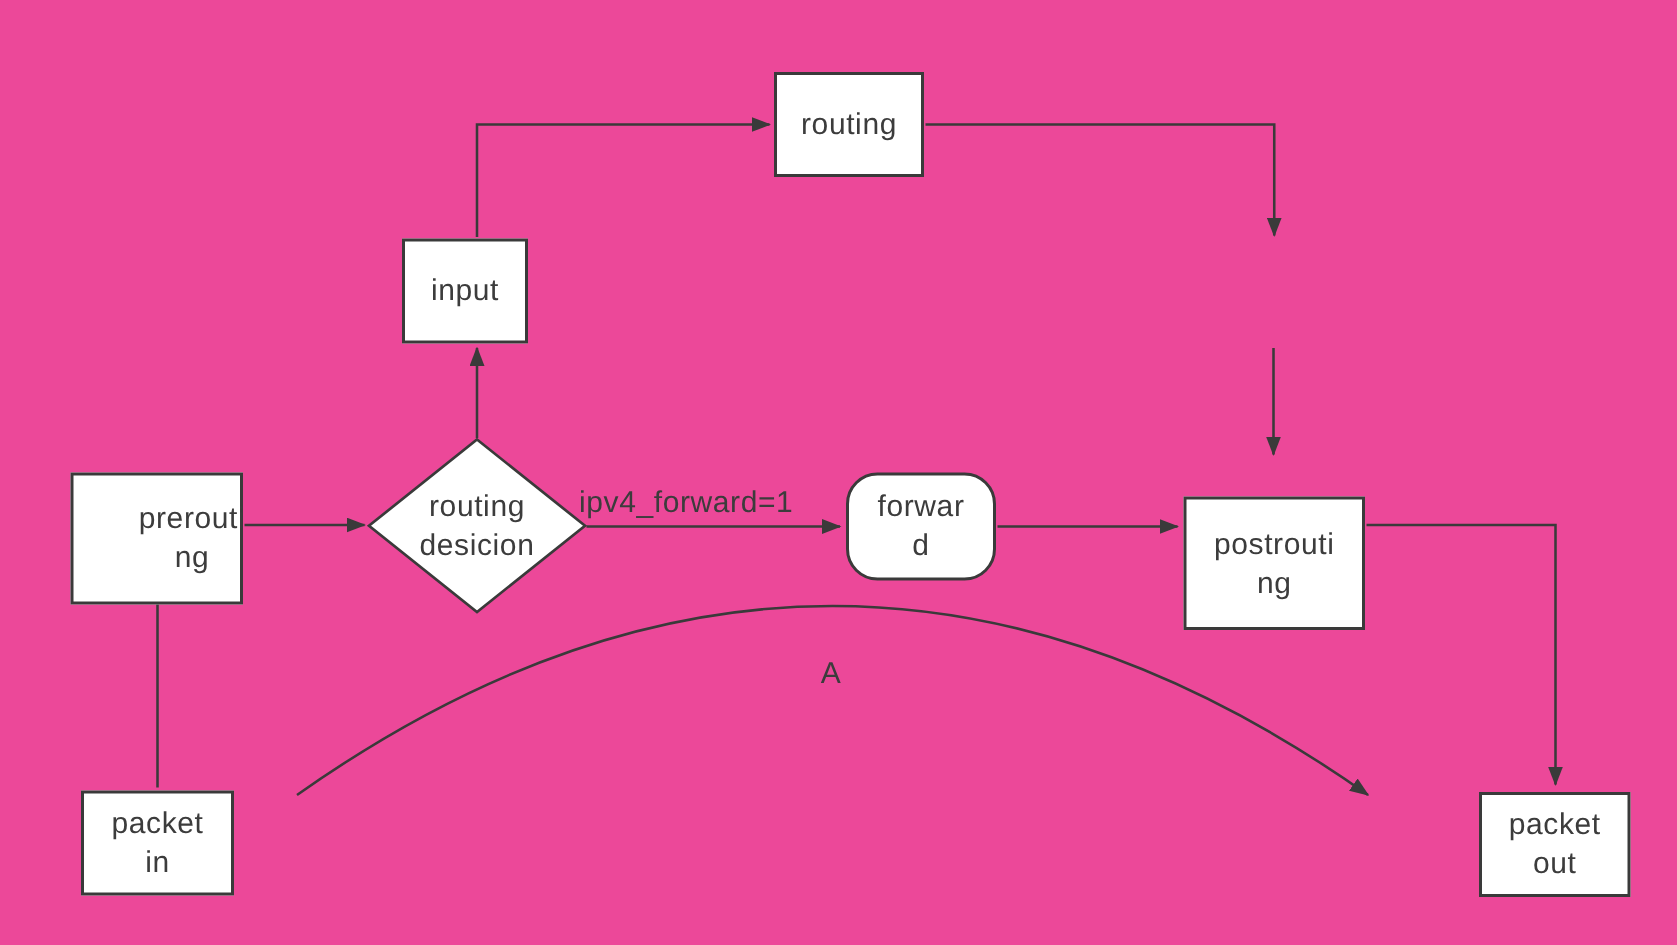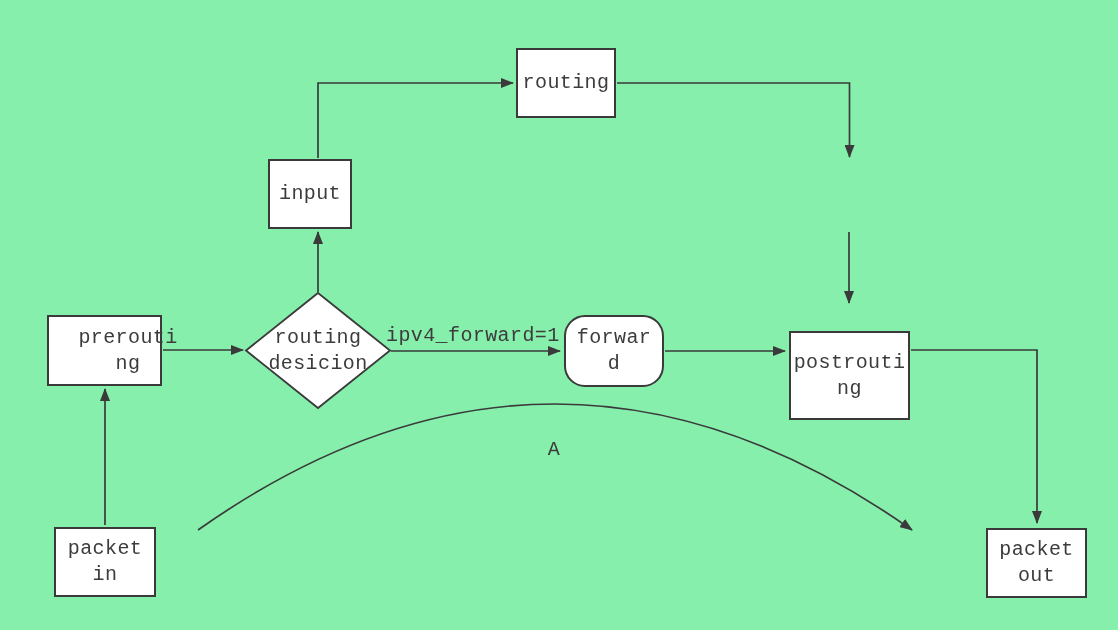--- a/index.html
+++ b/index.html
@@ -4,22 +4,22 @@
 <style>
   html, body {
     margin: 0;
     padding: 0;
     background: #ffffff;
   }
   .canvas {
     position: relative;
     width: 1118px;
     height: 630px;
-    background: #86efac;
-    font-family: Liberation Mono, monospace;
+    background: #ec4899;
+    font-family: Liberation Sans, sans-serif;
     overflow: hidden;
   }
   .wires {
     position: absolute;
     left: 0;
     top: 0;
     width: 1118px;
     height: 630px;
   }
   .node {
@@ -33,21 +33,21 @@
     letter-spacing: 0.4px;
     display: flex;
     align-items: center;
     justify-content: center;
     text-align: center;
     white-space: pre-line;
   }
   .node-routing     { left: 516px; top: 48px;  width: 100px; height: 70px; }
   .node-input       { left: 268px; top: 159px; width: 84px; height: 70px; }
   .node-output      { left: 798px; top: 161px; width: 102px; height: 70px; }
-  .node-prerouting  { left: 47px;  top: 315px; width: 115px; height: 71px; padding-left: 47px; }
+  .node-prerouting  { left: 47px;  top: 315px; width: 115px; height: 88px; padding-left: 47px; }
   .node-forward     { left: 564px; top: 315px; width: 100px; height: 72px; border-radius: 21px; }
   .node-postrouting { left: 789px; top: 307px; width: 121px; height: 89px; margin-top: 24px; }
   .node-packet-in   { left: 54px;  top: 527px; width: 102px; height: 70px; }
   .node-packet-out  { left: 986px; top: 528px; width: 101px; height: 70px; }
 
   .diamond-label {
     position: absolute;
     left: 246px;
     top: 325px;
     width: 144px;

